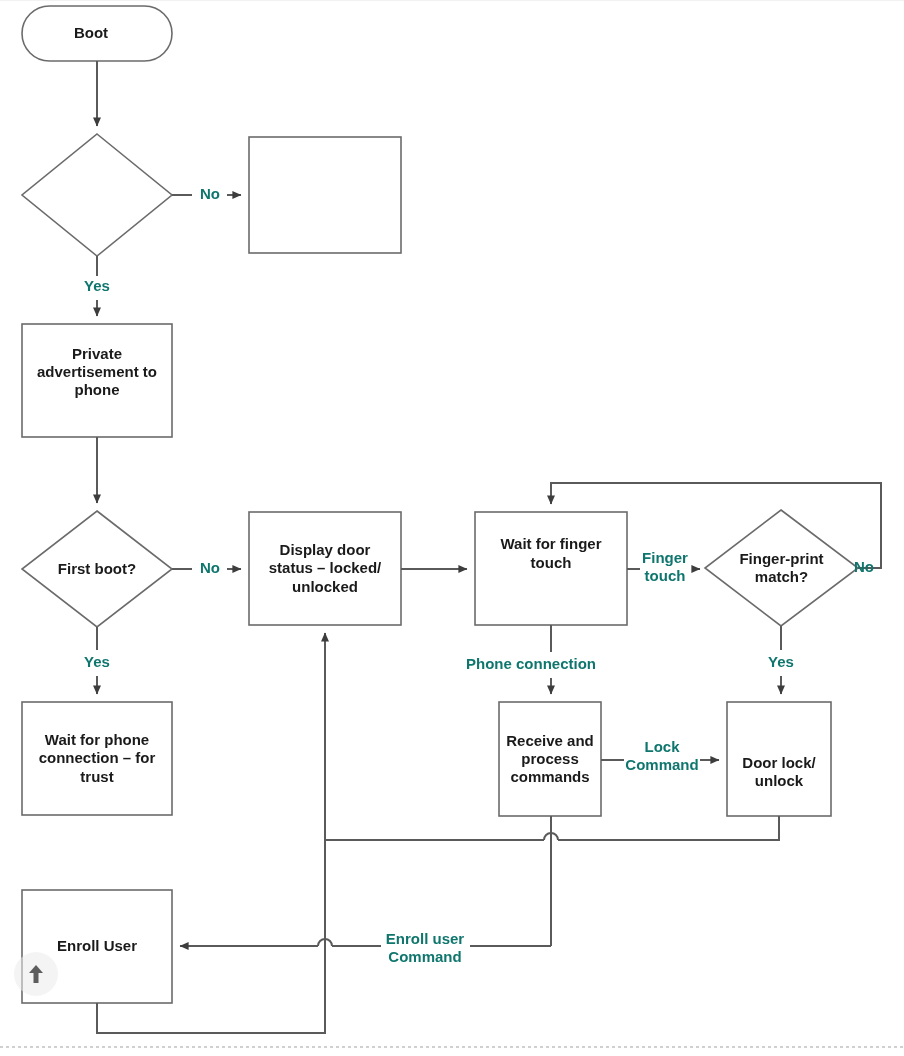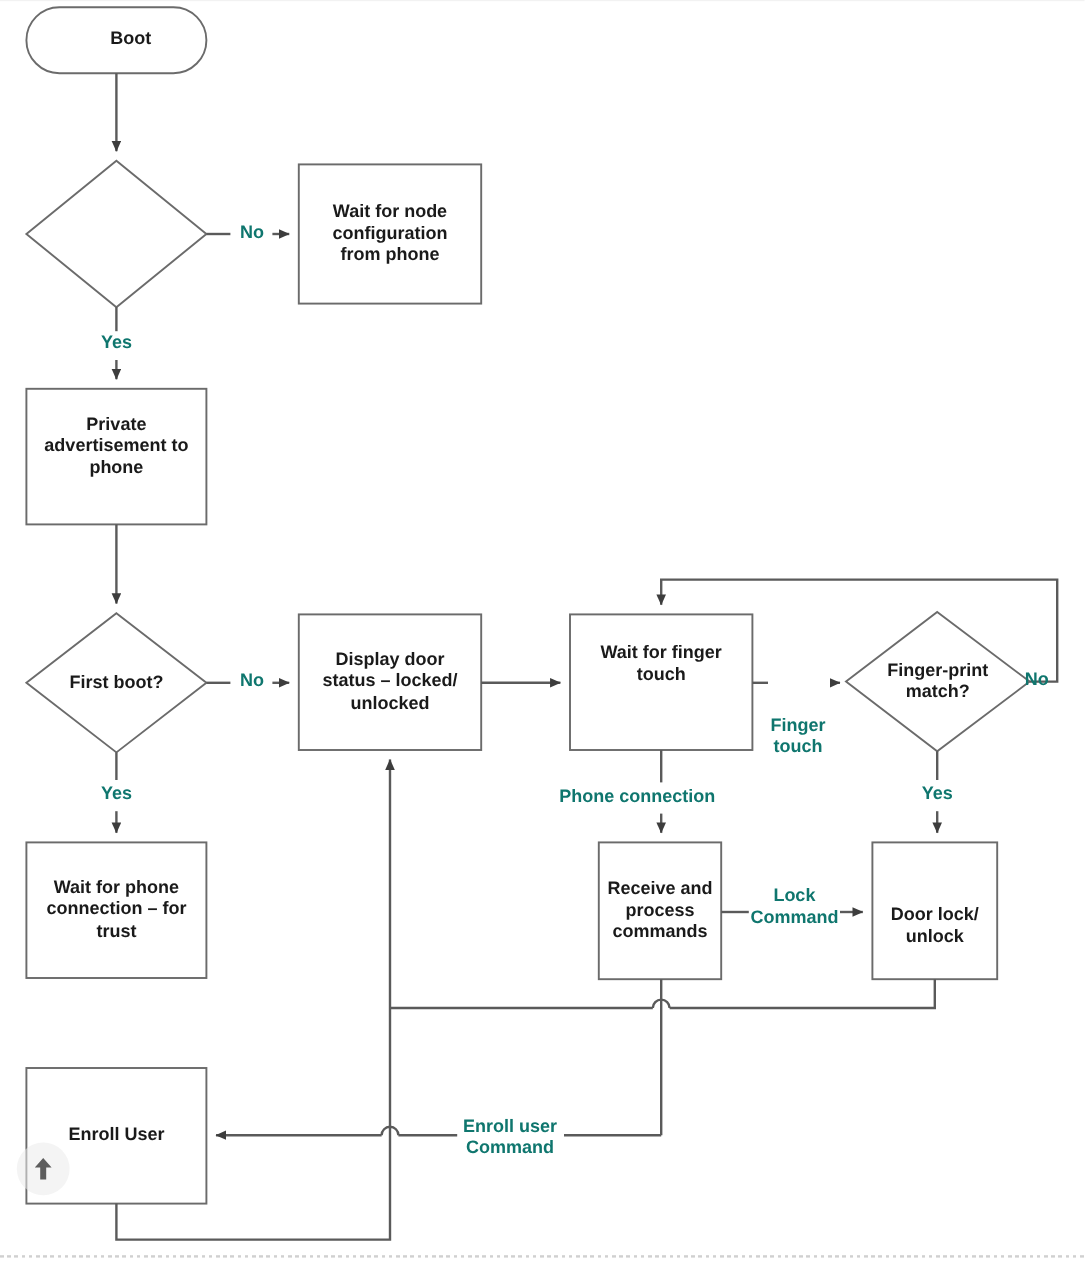--- a/index.html
+++ b/index.html
@@ -108,26 +108,23 @@
 
       <path d="M551,946 L470,946"></path>
       <path d="M381,946 L332,946"></path>
       <path d="M332,946 A7,7 0 0,0 318,946"></path>
       <path d="M318,946 L180,946" marker-end="url(#ah)"></path>
 
       <path d="M97,1003 L97,1033 L325,1033 L325,633" marker-end="url(#ah)"></path>
     </g>
   </svg>
 
-  <div class="node-label" style="left:34px;top:6px;width:150px;height:55px;font-size:15px;">Boot</div>
+  <div class="node-label" style="left:16px;top:6px;width:150px;height:55px;font-size:15px;">Boot</div>
 
 
-  <div class="node-label" style="left:251px;top:137px;width:148px;height:116px;font-size:15px;white-space:pre-line;">Wait for node
-configuration
-from phone</div>
 
   <div class="node-label" style="left:22px;top:324px;width:150px;height:96px;font-size:15px;white-space:pre-line;">Private
 advertisement to
 phone</div>
 
   <div class="node-label" style="left:22px;top:511px;width:150px;height:116px;font-size:15px;">First boot?</div>
 
   <div class="node-label" style="left:251px;top:512px;width:148px;height:113px;font-size:15px;white-space:pre-line;text-align:center;">Display door
 status – locked/
 unlocked</div>
@@ -152,21 +149,21 @@
   <div class="node-label" style="left:22px;top:890px;width:150px;height:113px;font-size:15px;">Enroll User</div>
 
   <div class="edge-label" style="left:192px;top:185px;width:36px;font-size:15px;">No</div>
 
   <div class="edge-label" style="left:72px;top:277px;width:50px;font-size:15px;">Yes</div>
 
   <div class="edge-label" style="left:192px;top:559px;width:36px;font-size:15px;">No</div>
 
   <div class="edge-label" style="left:72px;top:653px;width:50px;font-size:15px;">Yes</div>
 
-  <div class="edge-label" style="left:634px;top:549px;width:62px;font-size:15px;margin-top:47px;">Finger
+  <div class="edge-label" style="left:634px;top:549px;width:62px;font-size:15px;">Finger
 touch</div>
 
   <div class="edge-label" style="left:854px;top:558px;width:34px;font-size:15px;text-align:left;">No</div>
 
   <div class="edge-label" style="left:756px;top:653px;width:50px;font-size:15px;">Yes</div>
 
   <div class="edge-label" style="left:456px;top:655px;width:150px;font-size:15px;">Phone connection</div>
 
   <div class="edge-label" style="left:618px;top:738px;width:88px;font-size:15px;">Lock
 Command</div>

